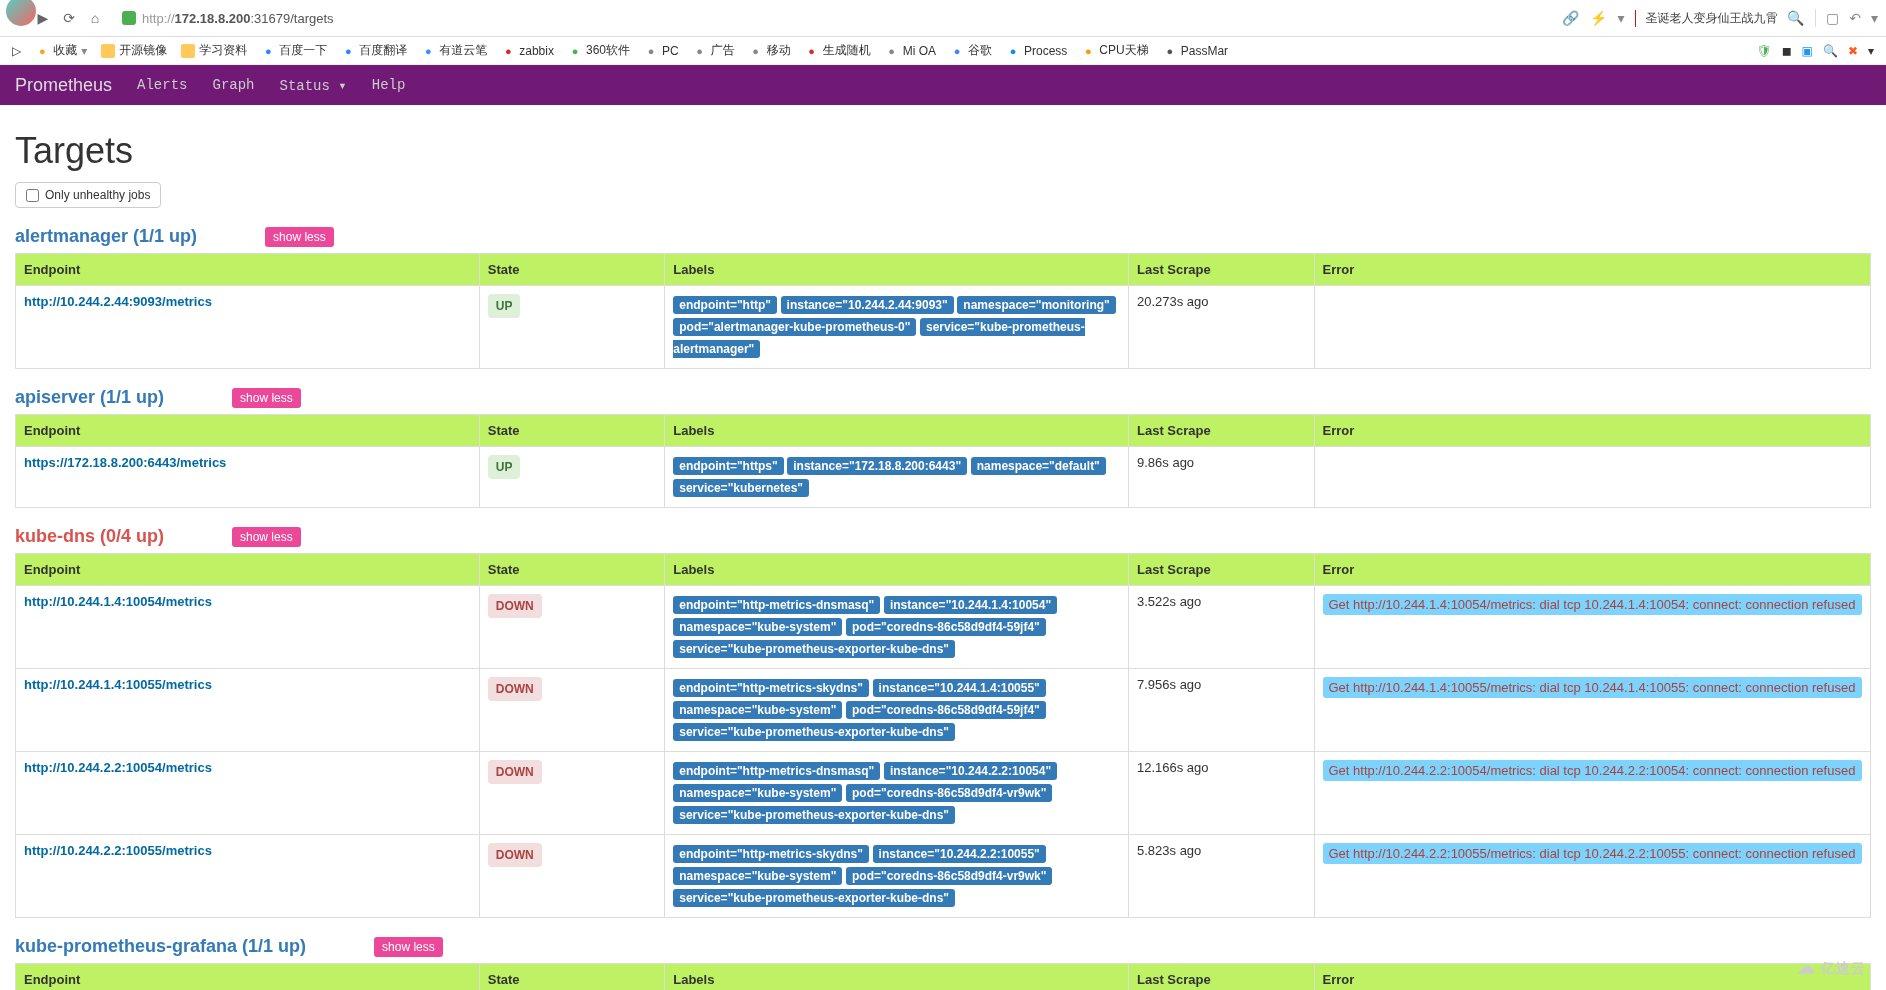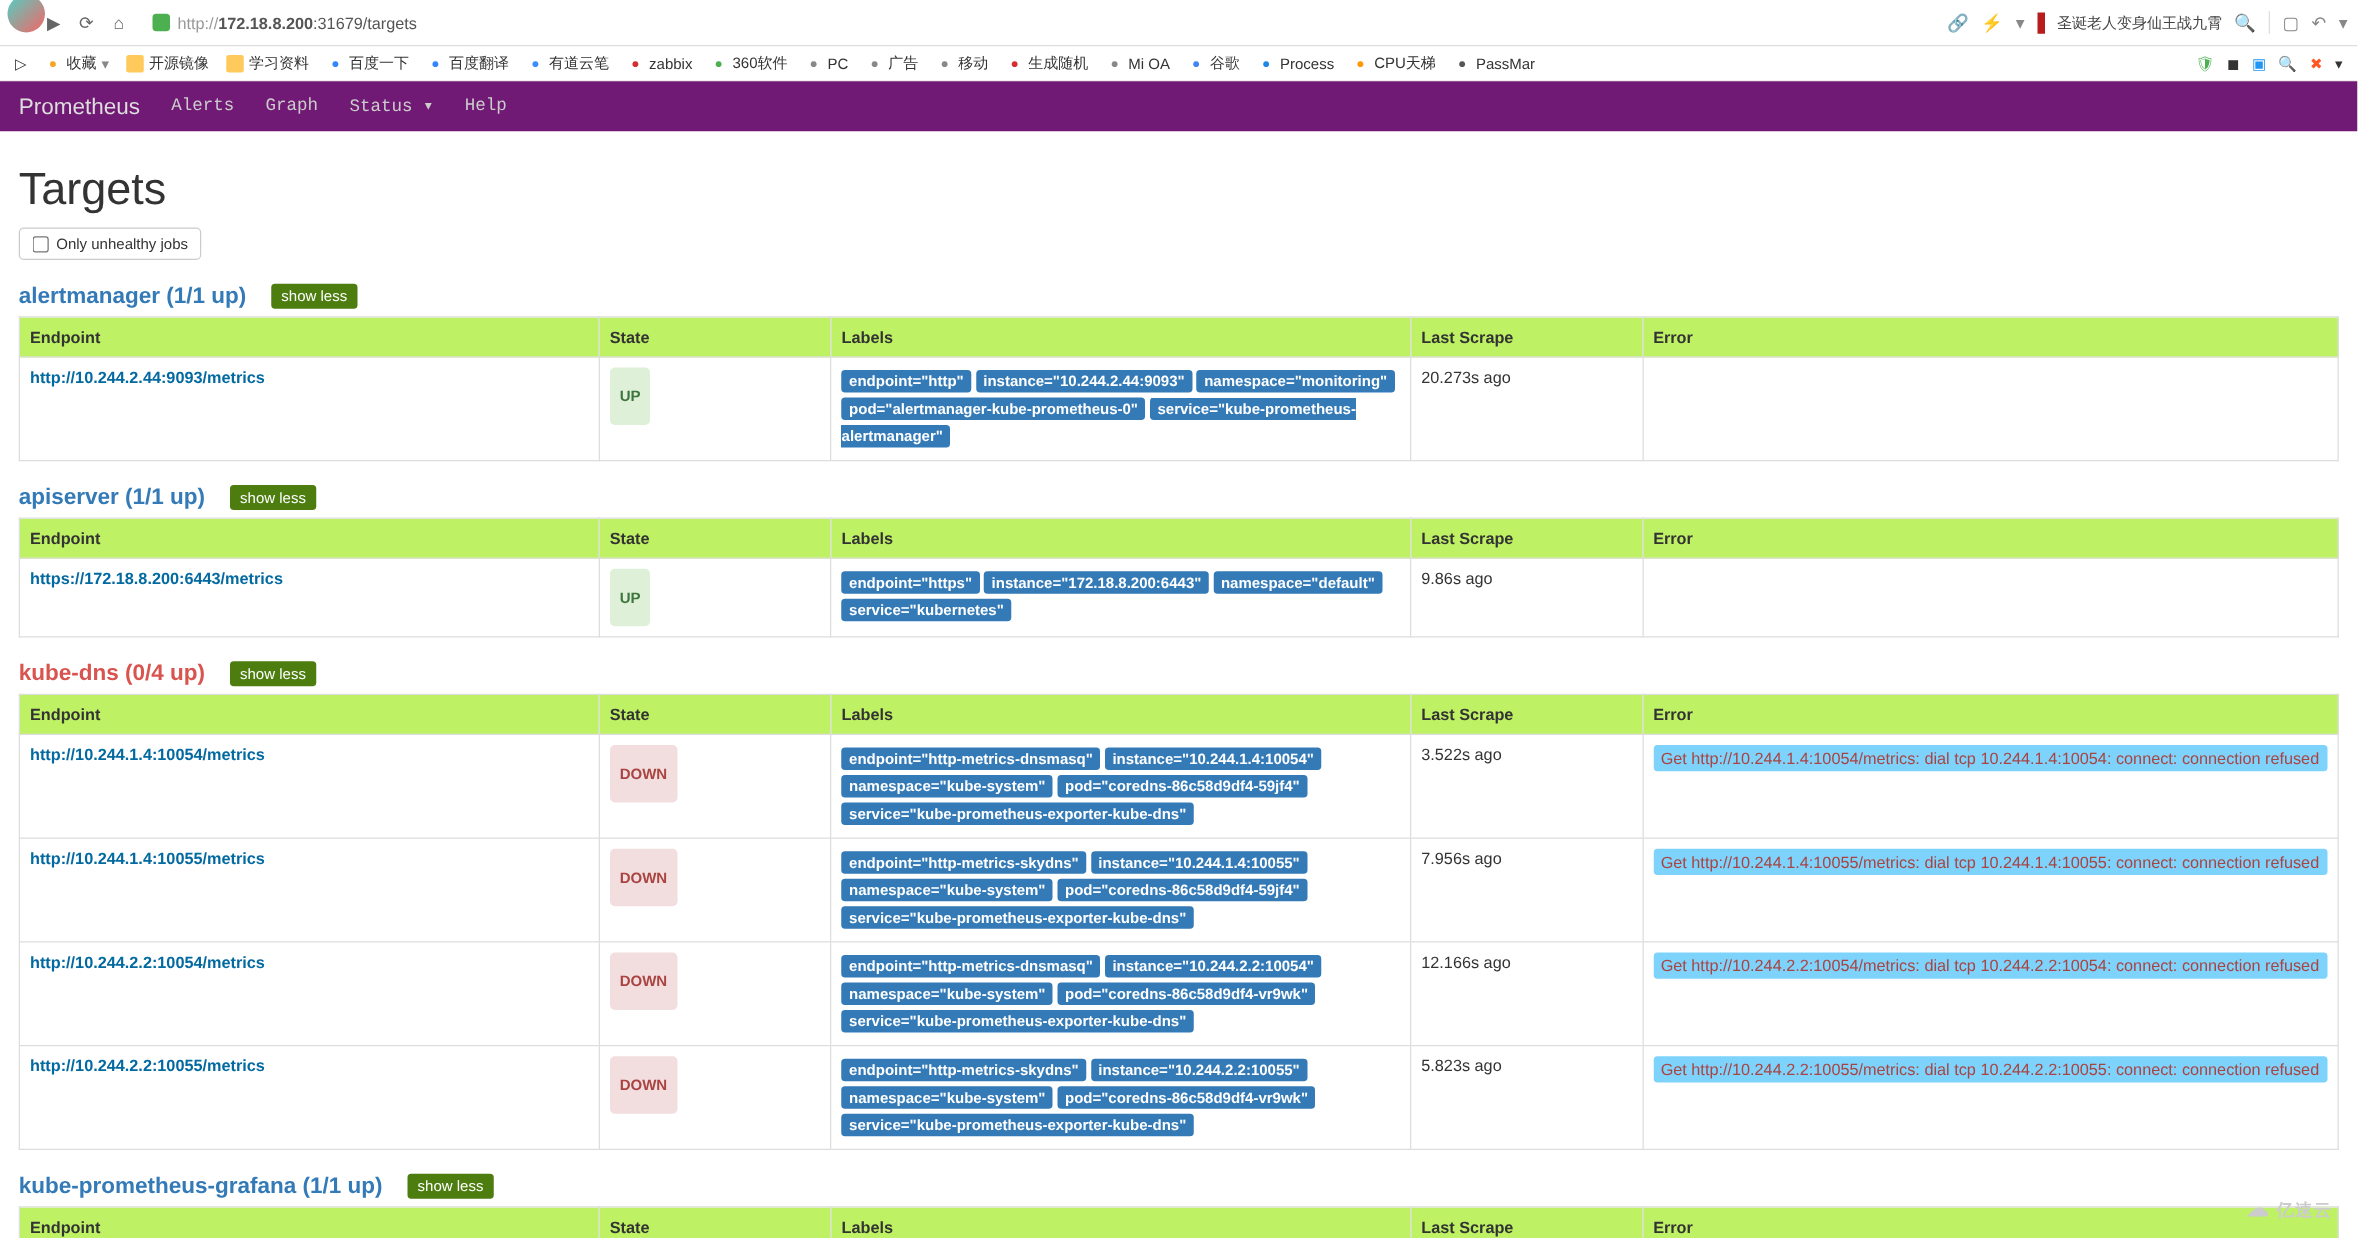--- a/index.html
+++ b/index.html
@@ -2,43 +2,43 @@
 <html><head>
 <meta charset="utf-8">
 <style>
 body { margin: 0; font-family: "Helvetica Neue", Helvetica, Arial, sans-serif; font-size: 14px; color: #333; background: #fff; }
 .browser-chrome { display:flex; align-items:center; padding:4px 8px; gap:8px; border-bottom:1px solid #ddd; height:28px; }
 .browser-chrome .icon { color:#666; cursor:pointer; width:18px; text-align:center; }
 .browser-chrome .url-bar { flex:0 0 auto; color:#555; font-size:13px; display:flex; align-items:center; gap:6px; margin-left:10px;justify-content:flex-end; }
 .browser-chrome .url-bar .shield { width:14px; height:14px; background:#4caf50; border-radius:3px; display:inline-block; }
 .browser-chrome .right-group { margin-left:auto; display:flex; align-items:center; gap:10px; }
 .browser-chrome .right-group .small-icon { color:#888; font-size:14px; }
-.browser-chrome .search-text { font-size:12px; color:#444; border-left:6px solid #b91c1c; padding-left:10px; }
+.browser-chrome .search-text { font-size:12px; color:#444; border-left:1px solid #b91c1c; padding-left:10px; }
 .bookmarks-bar { display:flex; align-items:center; gap:14px; padding:5px 12px; border-bottom:1px solid #eee; font-size:12px; flex-wrap:nowrap; overflow:hidden; }
 .bookmarks-bar .bm { display:flex; align-items:center; gap:4px; color:#333; cursor:pointer; white-space:nowrap; }
 .bookmarks-bar .bm .bm-ico { width:14px; height:14px; display:inline-flex; align-items:center; justify-content:center; font-size:11px; border-radius:2px; }
 .bookmarks-bar .right { margin-left:auto; display:flex; gap:10px; }
 .folder-ico { background:#ffc95c; width:14px; height:11px; border-radius:1px; }
 .navbar { background:#701a75; color:#bbb; display:flex; align-items:center; padding:0 15px; height:40px; gap:25px; }
 .navbar .brand { color:#ddd; font-size:18px; }
 .navbar a { color:#ccc; cursor:pointer; font-size:14px;font-family:Liberation Mono, monospace; }
 .container { padding:10px 15px; max-width:none; }
 h1 { font-size:36px; margin:15px 0 10px; font-weight:500; }
 .filter-btn { border:1px solid #ccc; background:#fff; padding:5px 10px; font-size:12px; border-radius:4px; display:inline-flex; align-items:center; gap:6px; cursor:pointer; }
 .filter-btn input { margin:0; }
 .job-header { display:flex; align-items:center; gap:20px; margin:18px 0 6px; }
 .job-header.up a.jobname { color:#337ab7; }
 .job-header.down a.jobname { color:#d9534f; }
 .job-header a.jobname { font-size:18px; cursor:pointer; text-decoration:none; }
-.show-less { background:#4d7c0f; color:#fff; border:none; padding:3px 8px; font-size:12px; border-radius:3px; cursor:pointer; }
+.show-less { background:#ec4899; color:#fff; border:none; padding:3px 8px; font-size:12px; border-radius:3px; cursor:pointer;margin-left:48px; }
 table.targets { width:100%; border-collapse:collapse; table-layout:fixed; }
 table.targets th, table.targets td { border:1px solid #ddd; padding:8px; text-align:left; vertical-align:top; font-size:13px; word-wrap:break-word; }
 table.targets th { background:#bef264; font-weight:700; }
 .endpoint { color:#0369a1; cursor:pointer;font-weight:bold; }
-.state-badge { display:inline-block; padding:16px 8px; border-radius:4px; font-size:12px; font-weight:700; }
+.state-badge { display:inline-block; padding:5px 8px; border-radius:4px; font-size:12px; font-weight:700; }
 .state-badge.up { background:#dff0d8; color:#3c763d; }
 .state-badge.down { background:#f2dede; color:#a94442; }
 .label-pill { background:#337ab7; color:#fff; padding:2px 6px; font-size:12px; border-radius:3px; display:inline; font-weight:700; line-height:20px; }
 .labels-cell { line-height:22px; }
 .error-box { background:#7dd3fc; color:#a94442; border-radius:3px; padding:3px 6px; font-size:13px; }
 .col-endpoint { width:25%; }
 .col-state { width:10%; }
 .col-labels { width:25%; }
 .col-scrape { width:10%; }
 .col-error { width:30%; }

